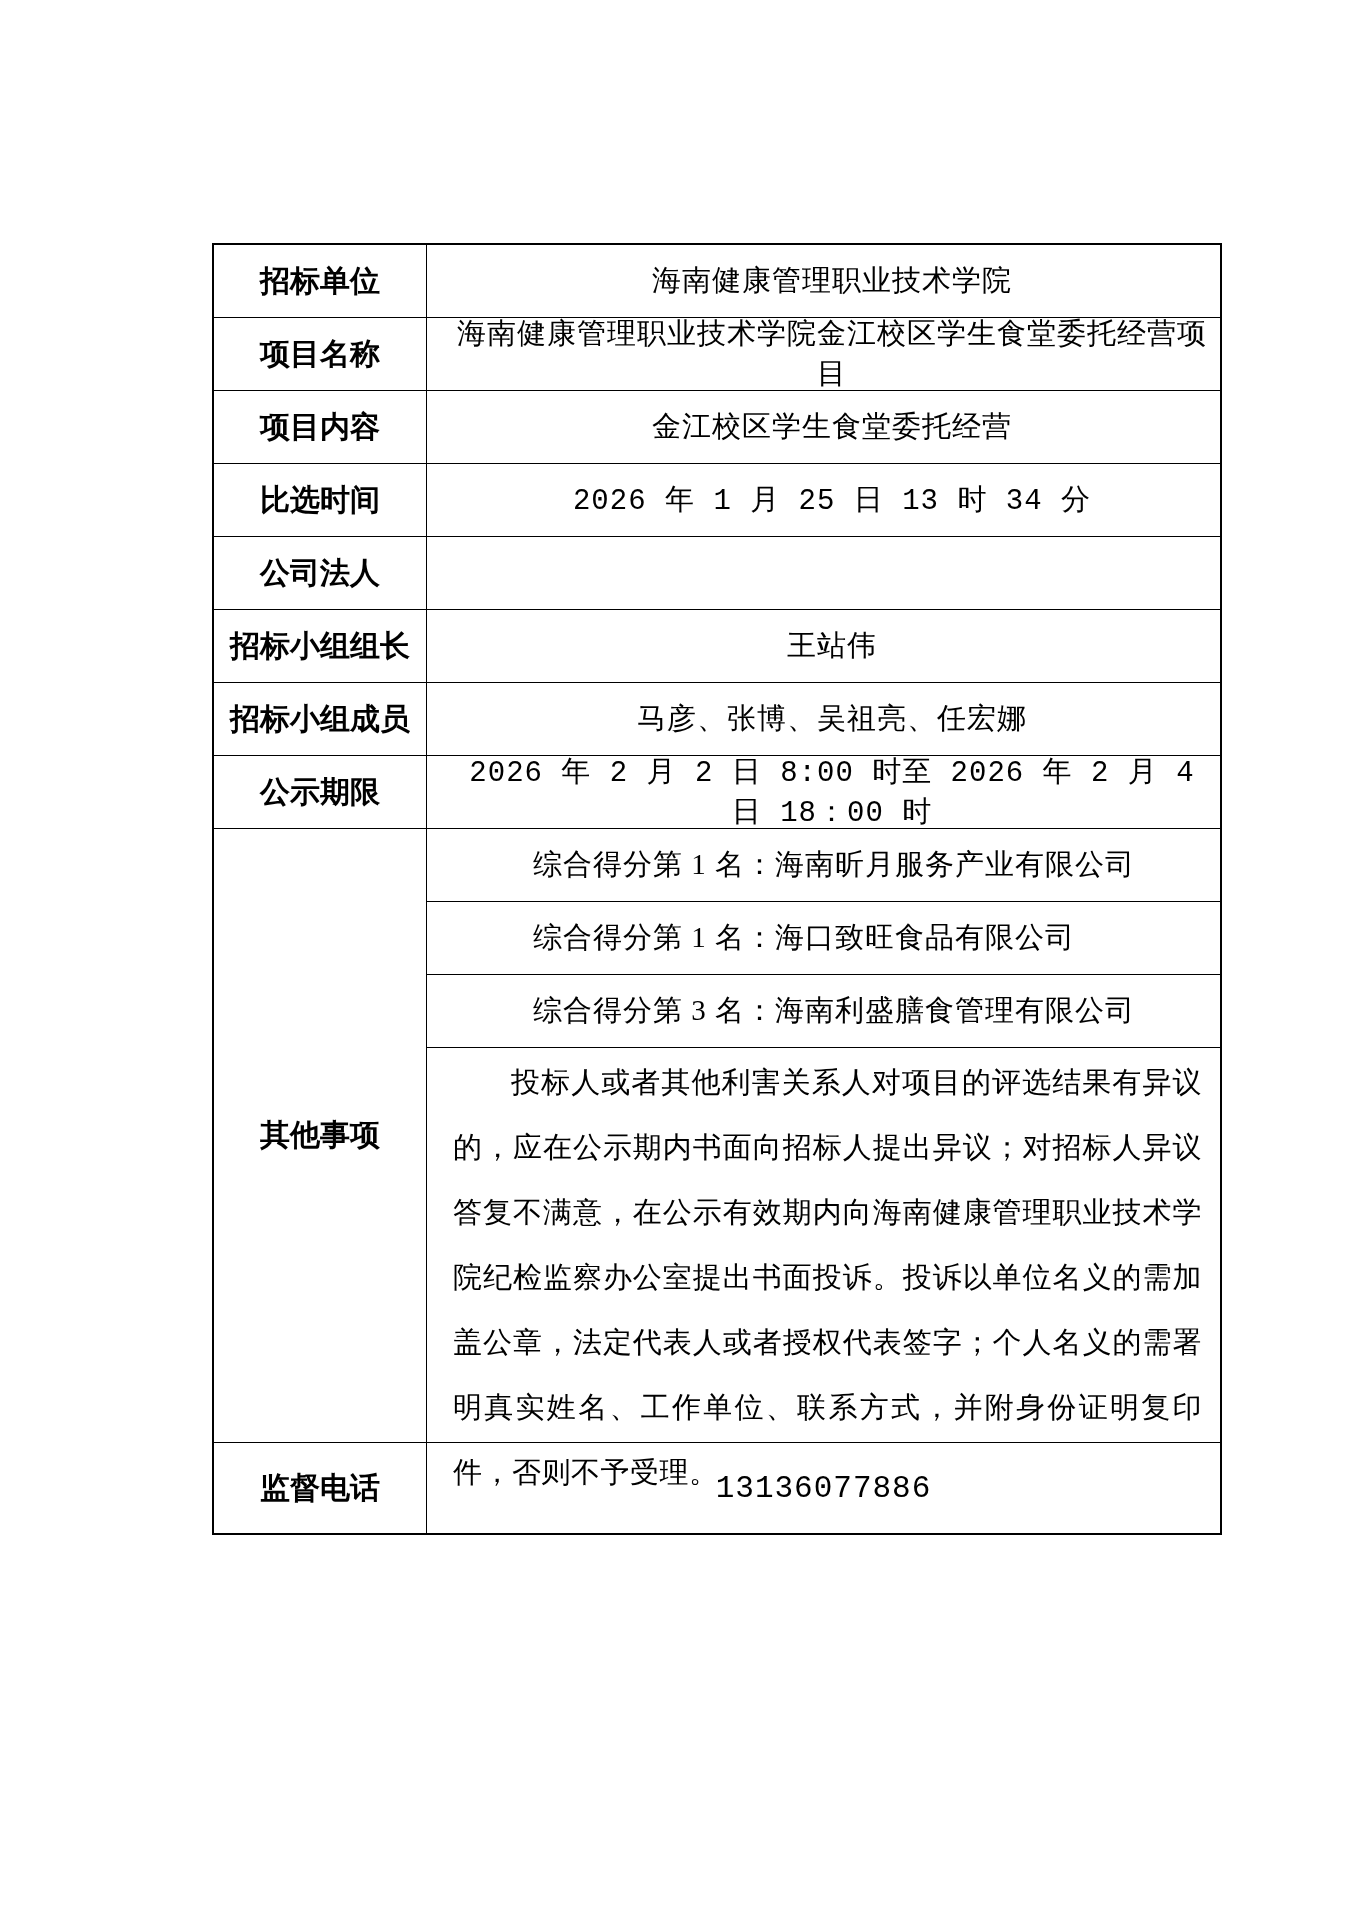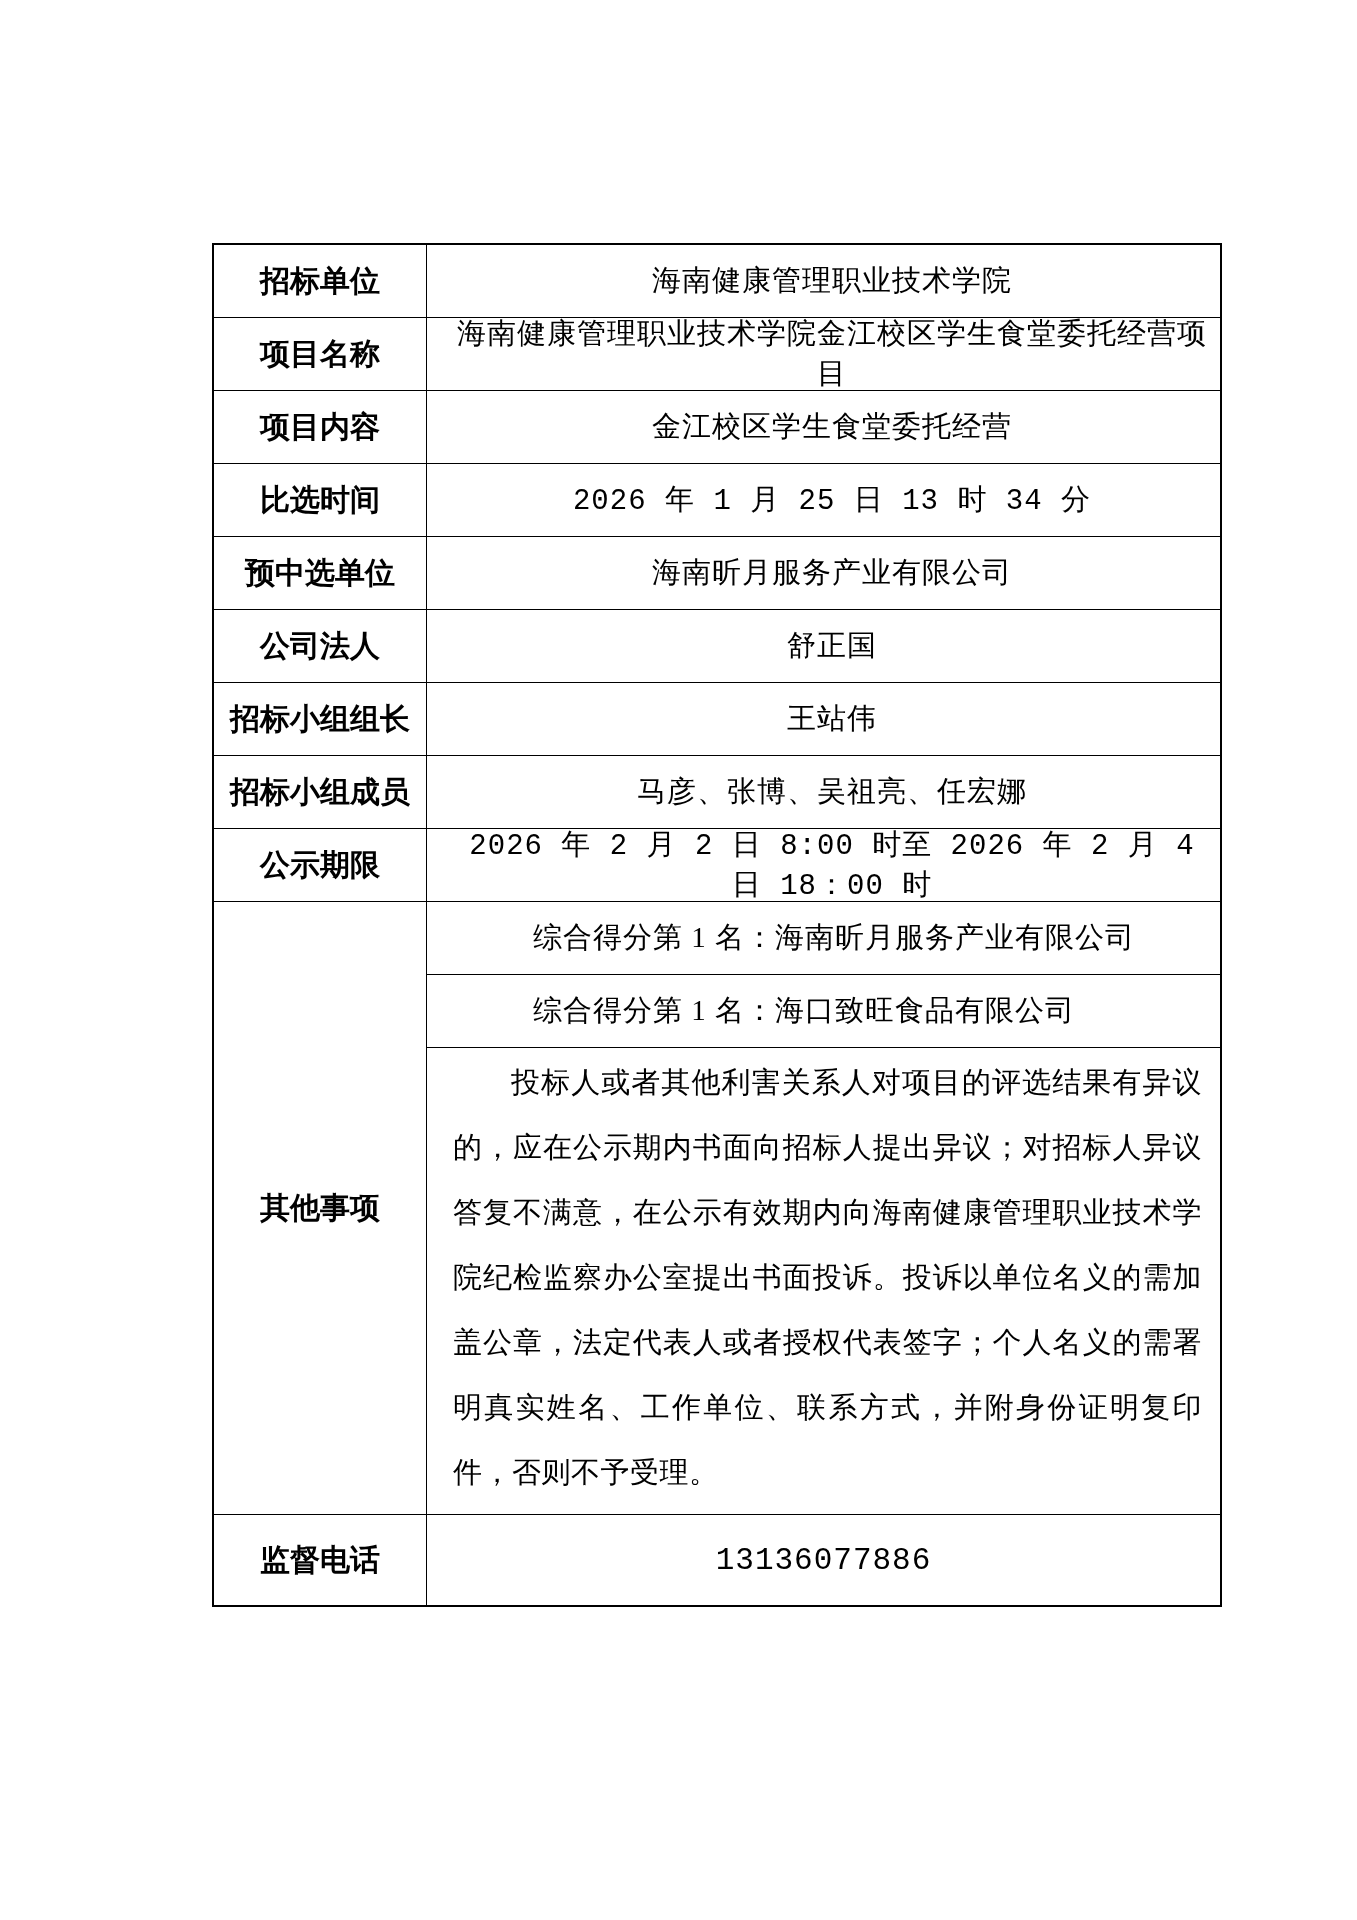--- a/index.html
+++ b/index.html
@@ -86,28 +86,23 @@
     <div class="row simple">
       <div class="cell label">项目内容</div>
       <div class="cell value">金江校区学生食堂委托经营</div>
     </div>
 
     <div class="row simple">
       <div class="cell label">比选时间</div>
       <div class="cell value">2026 年 1 月 25 日 13 时 34 分</div>
     </div>
 
-    <div class="row simple">
-      <div class="cell label">预中选单位</div>
-      <div class="cell value">海南昕月服务产业有限公司</div>
-    </div>
 
     <div class="row simple">
       <div class="cell label">公司法人</div>
-      <div class="cell value">舒正国</div>
     </div>
 
     <div class="row simple">
       <div class="cell label">招标小组组长</div>
       <div class="cell value">王站伟</div>
     </div>
 
     <div class="row simple">
       <div class="cell label">招标小组成员</div>
       <div class="cell value">马彦、张博、吴祖亮、任宏娜</div>
@@ -116,20 +111,21 @@
     <div class="row simple">
       <div class="cell label">公示期限</div>
       <div class="cell value">2026 年 2 月 2 日 8:00 时至 2026 年 2 月 4 日 18：00 时</div>
     </div>
 
     <div class="row merged">
       <div class="cell label">其他事项</div>
       <div class="sub">
         <div class="subrow">综合得分第 1 名：海南昕月服务产业有限公司</div>
         <div class="subrow">综合得分第 1 名：海口致旺食品有限公司</div>
+        <div class="subrow">综合得分第 3 名：海南利盛膳食管理有限公司</div>
         <div class="para">投标人或者其他利害关系人对项目的评选结果有异议的，应在公示期内书面向招标人提出异议；对招标人异议答复不满意，在公示有效期内向海南健康管理职业技术学院纪检监察办公室提出书面投诉。投诉以单位名义的需加盖公章，法定代表人或者授权代表签字；个人名义的需署明真实姓名、工作单位、联系方式，并附身份证明复印件，否则不予受理。</div>
       </div>
     </div>
 
     <div class="row phone">
       <div class="cell label">监督电话</div>
       <div class="cell value">13136077886</div>
     </div>
 
   </div>

